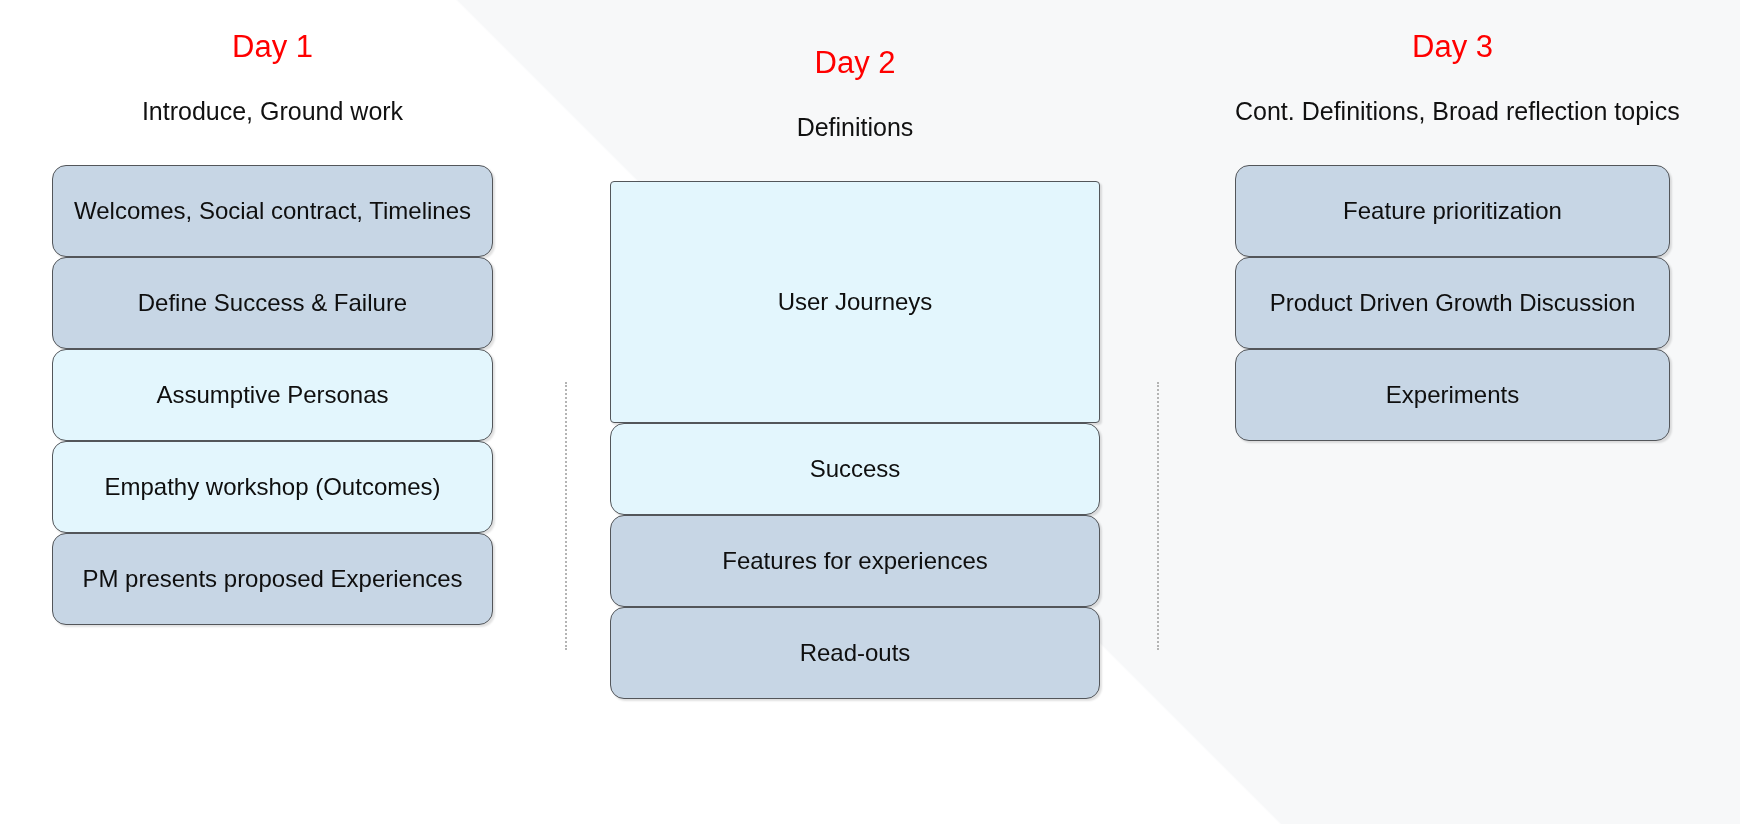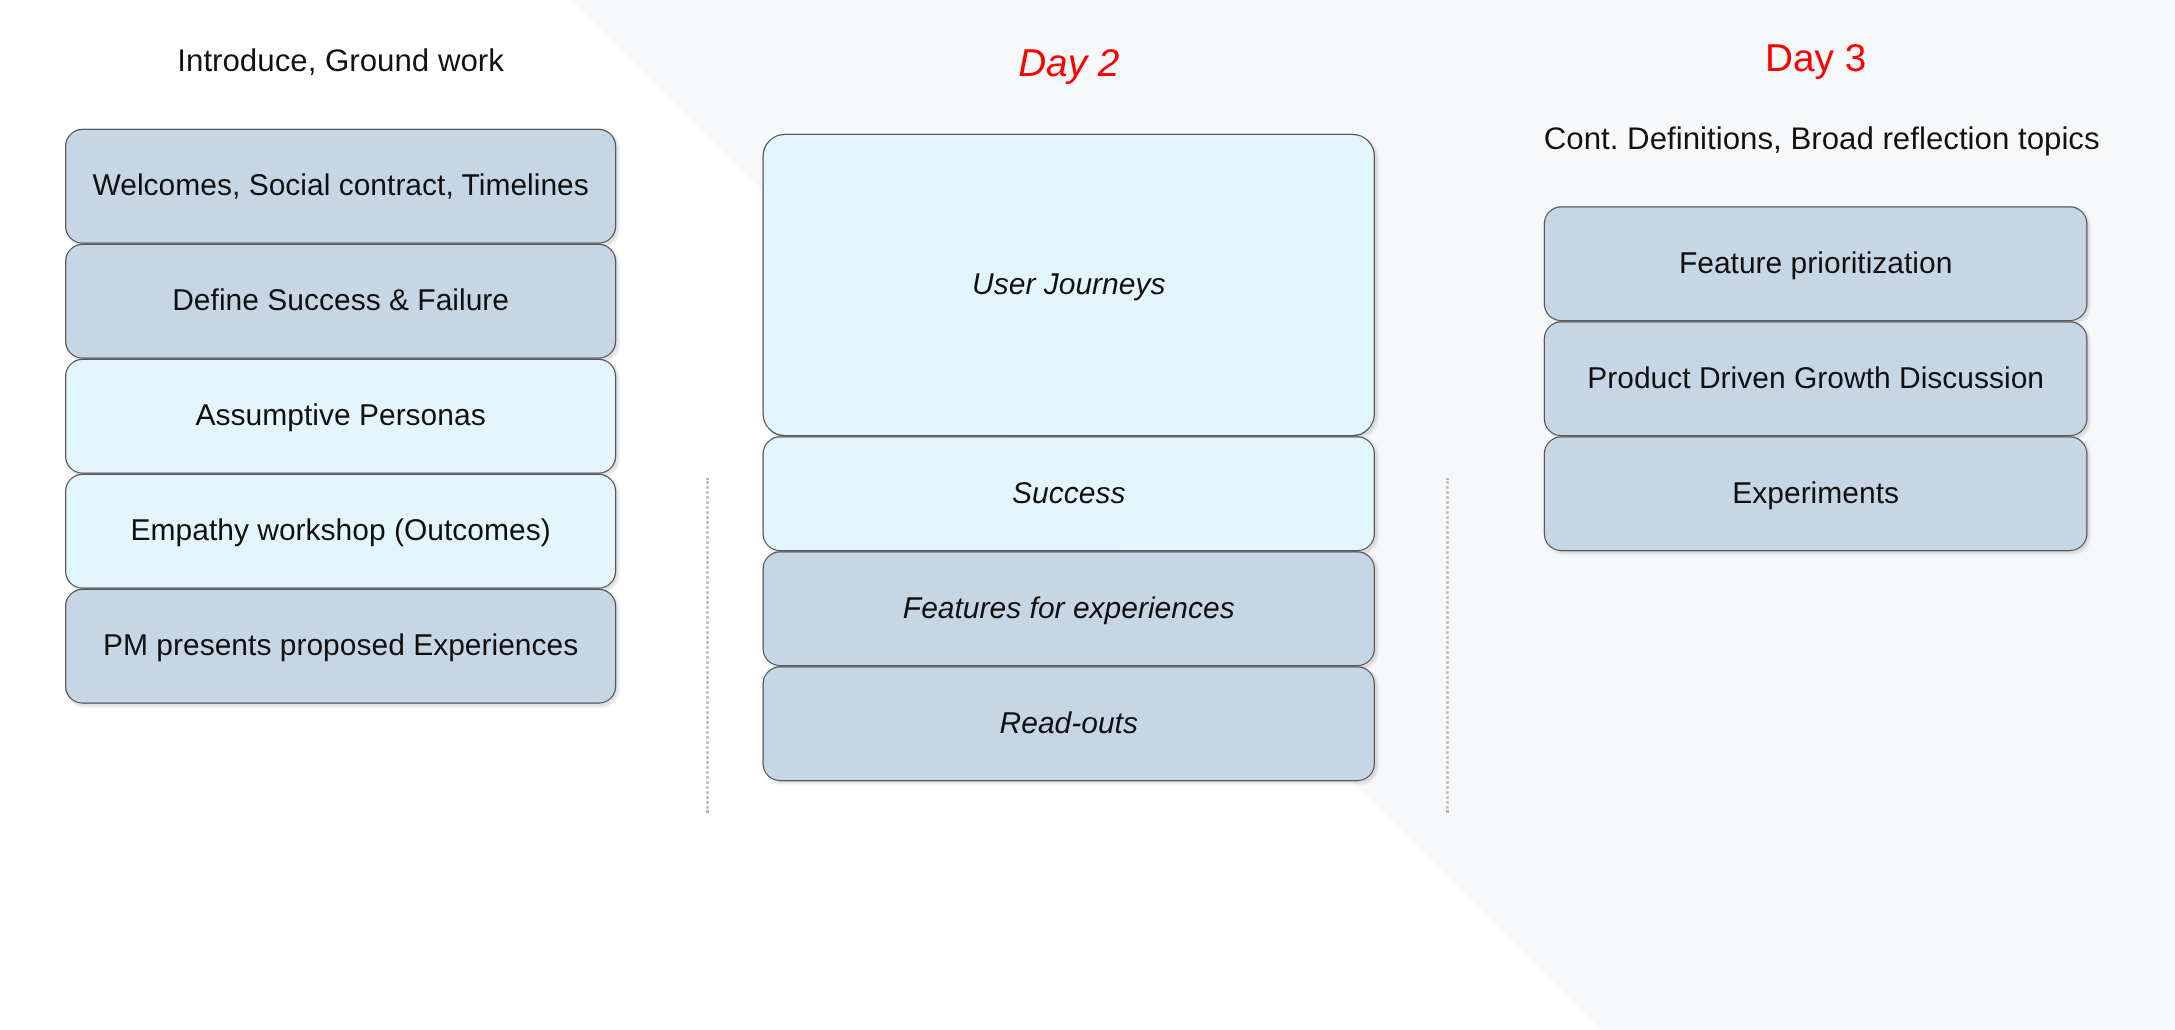--- a/index.html
+++ b/index.html
@@ -41,21 +41,21 @@
   }
 
   .column {
     position: relative;
     box-sizing: border-box;
     display: flex;
     flex-direction: column;
     align-items: stretch;
   }
   .col-1 { width: 545px; padding: 0 52px; }
-  .col-2 { width: 620px; padding: 4px 65px; font-style: italic; }
+  .col-2 { width: 620px; padding: 16px 65px; }
   .col-3 { width: 575px; padding: 0 70px; justify-content: center; }
 
   .day-title {
     color: #ff0000;
     font-size: 31px;
     line-height: 1;
     text-align: center;
     margin-top: 31px;
     white-space: nowrap;
   }
@@ -85,21 +85,21 @@
     text-align: center;
     font-size: 24px;
     line-height: 1.28;
     color: #0f0f0f;
     padding: 6px 14px;
     box-shadow: 2px 2px 2px rgba(0,0,0,0.12);
     min-height: 92px;
   }
   .box.steel  { background: #c7d6e5; }
   .box.frost  { background: #e3f6fd; }
-  .box.tall   { min-height: 242px; border-radius: 18px; }
+  .box.tall   { min-height: 242px; border-radius: 4px; }
 
   
   .divider {
     position: absolute;
     top: 382px;
     width: 0;
     height: 268px;
     border-left: 2px dotted #b4b4b4;
   }
   .divider.d1 { left: 565px; }
@@ -108,32 +108,34 @@
 </head>
 <body>
 
 <div id="slide">
 
   <div class="corner-wash"></div>
 
   <div class="columns">
 
     <div class="column col-1">
+      <div class="day-title">Day 1</div>
       <div class="day-subtitle">Introduce, Ground work</div>
       <div class="box-stack">
         <div class="box steel">Welcomes, Social contract, Timelines</div>
         <div class="box steel">Define Success &amp; Failure</div>
         <div class="box frost">Assumptive Personas</div>
         <div class="box frost">Empathy workshop (Outcomes)</div>
         <div class="box steel">PM presents proposed Experiences</div>
       </div>
     </div>
 
     <div class="column col-2">
       <div class="day-title">Day 2</div>
+      <div class="day-subtitle">Definitions</div>
       <div class="box-stack">
         <div class="box frost tall">User Journeys</div>
         <div class="box frost">Success</div>
         <div class="box steel">Features for experiences</div>
         <div class="box steel">Read-outs</div>
       </div>
     </div>
 
     <div class="column col-3">
       <div class="day-title">Day 3</div>

